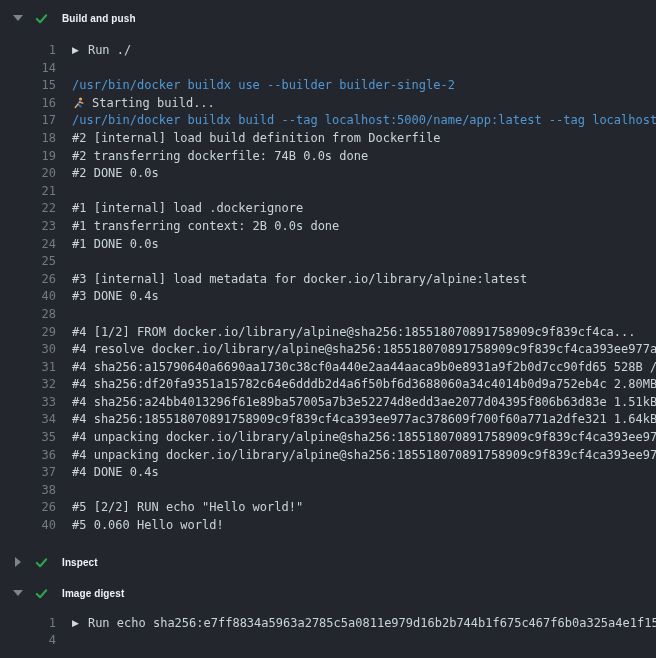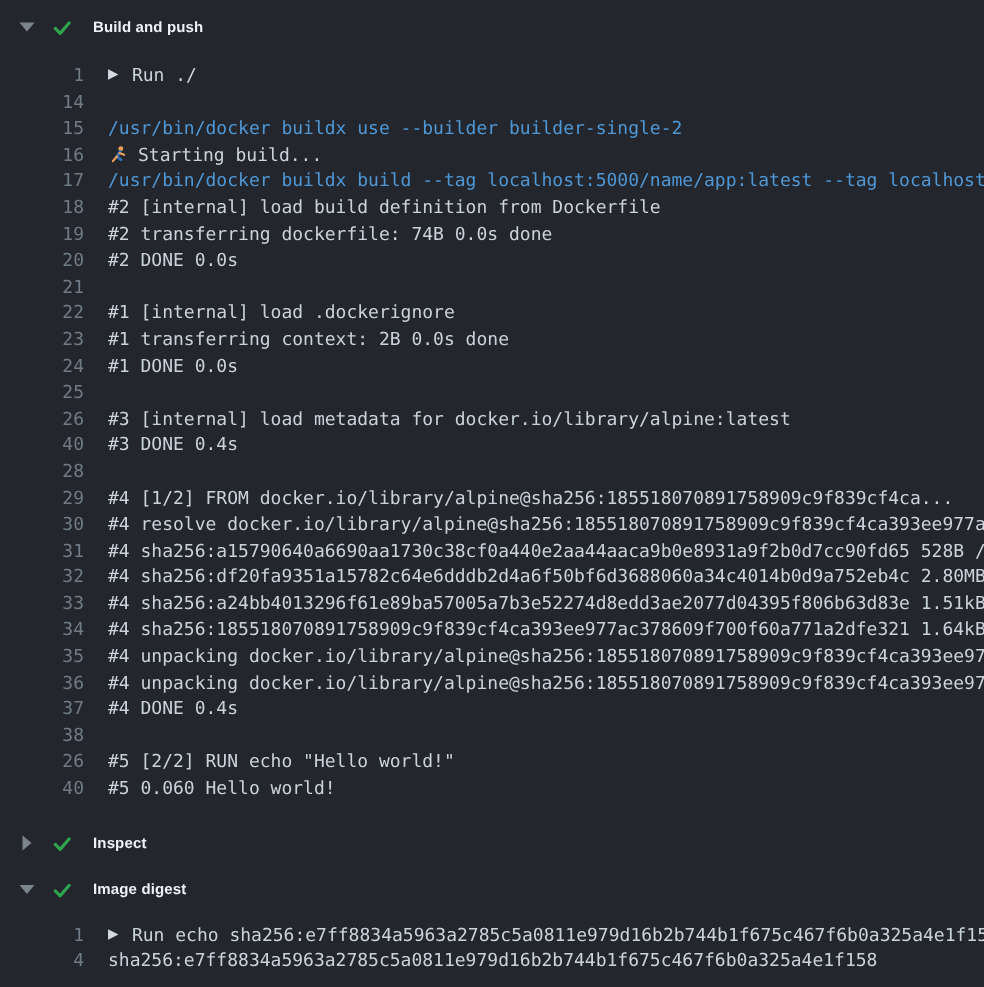--- a/index.html
+++ b/index.html
@@ -113,15 +113,15 @@
       </span>
     <span class="check-box">
       <svg width="15" height="15" viewBox="0 0 16 16">
           <path d="M3 8.5 L6.5 12 L13 4.5" stroke="#2ea44f" stroke-width="2.2" fill="none" stroke-linecap="round" stroke-linejoin="round"></path>
         </svg>
     </span>
     <span class="step-title">Image digest</span>
   </div>
   <div class="log-lines">
       <div class="log-line"><span class="ln">1</span><span class="txt"><span class="runArrow">▶</span><span>Run echo sha256:e7ff8834a5963a2785c5a0811e979d16b2b744b1f675c467f6b0a325a4e1f158</span></span></div>
-      <div class="log-line"><span class="ln">4</span><span class="txt"><span>sha256:e7ff8834a5963a2785c5a0811e979d16b2b744b1f675c467f6b0a325a4e1f158</span></span></div>
+      <div class="log-line"><span class="ln">4</span></div>
     </div>
 </section>
 
 </body></html>

